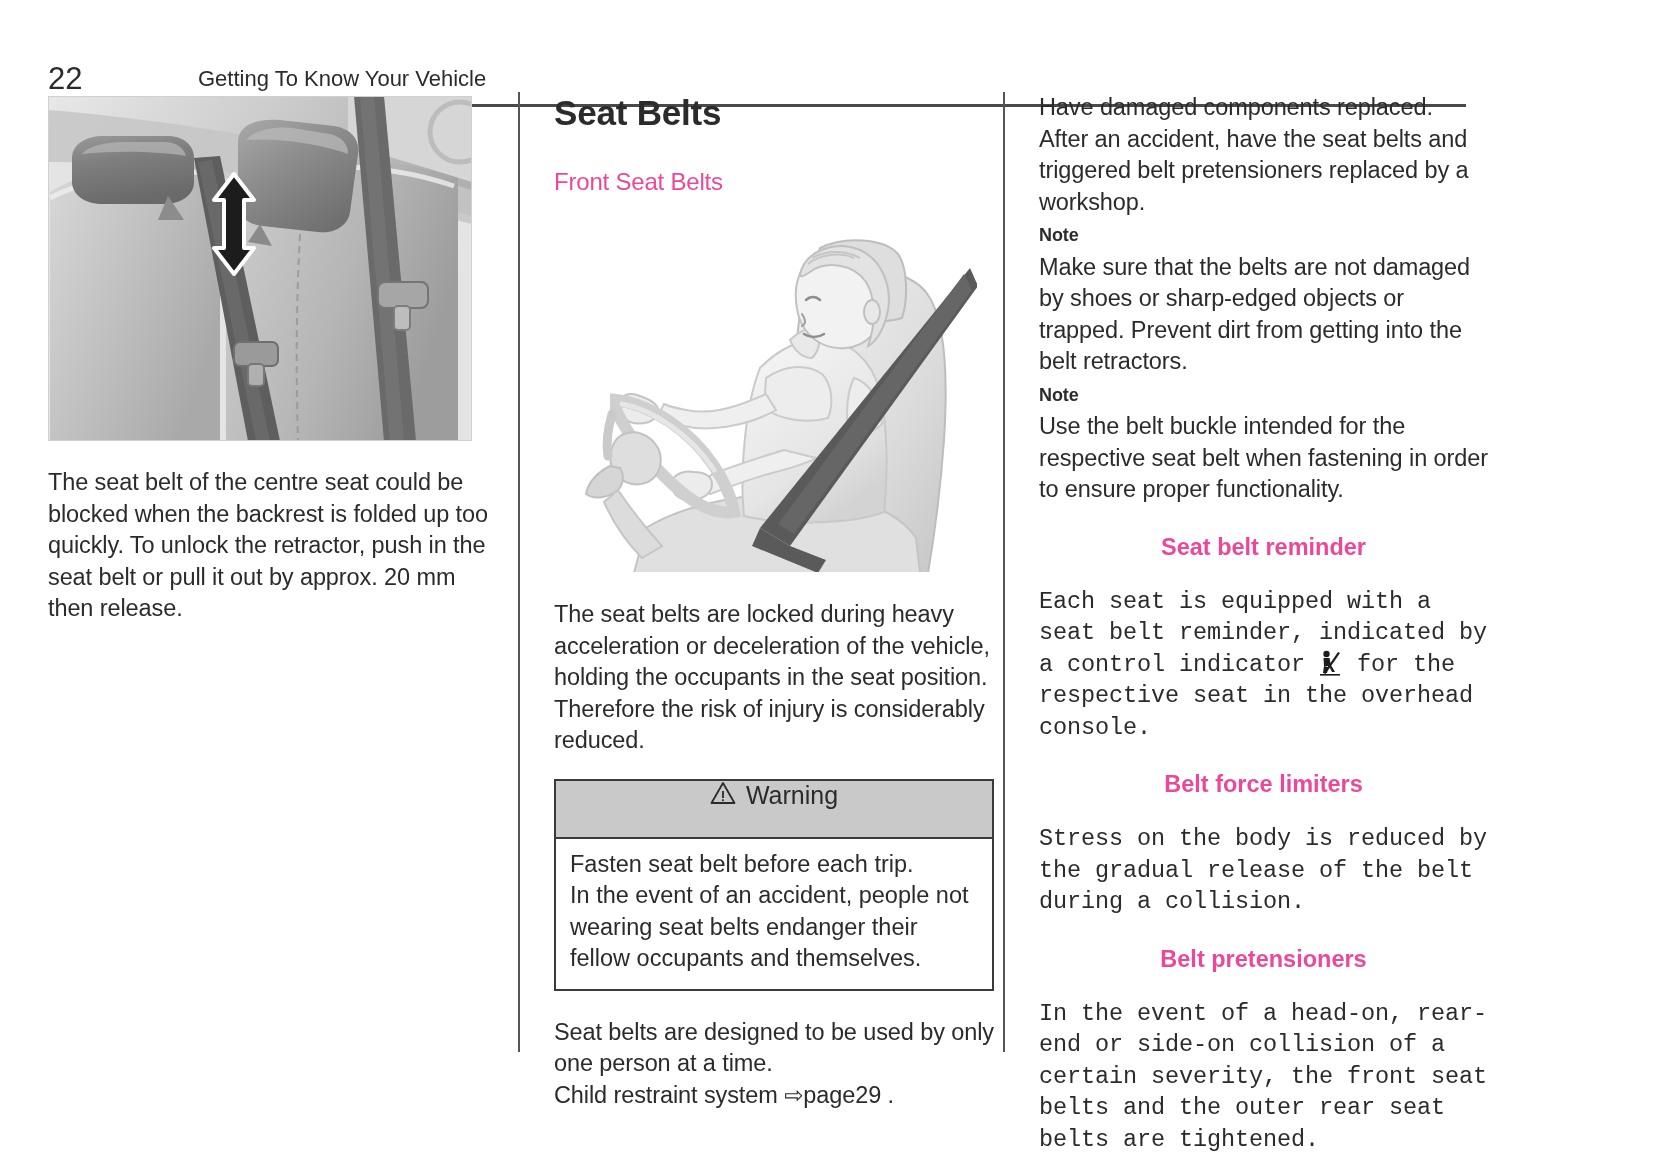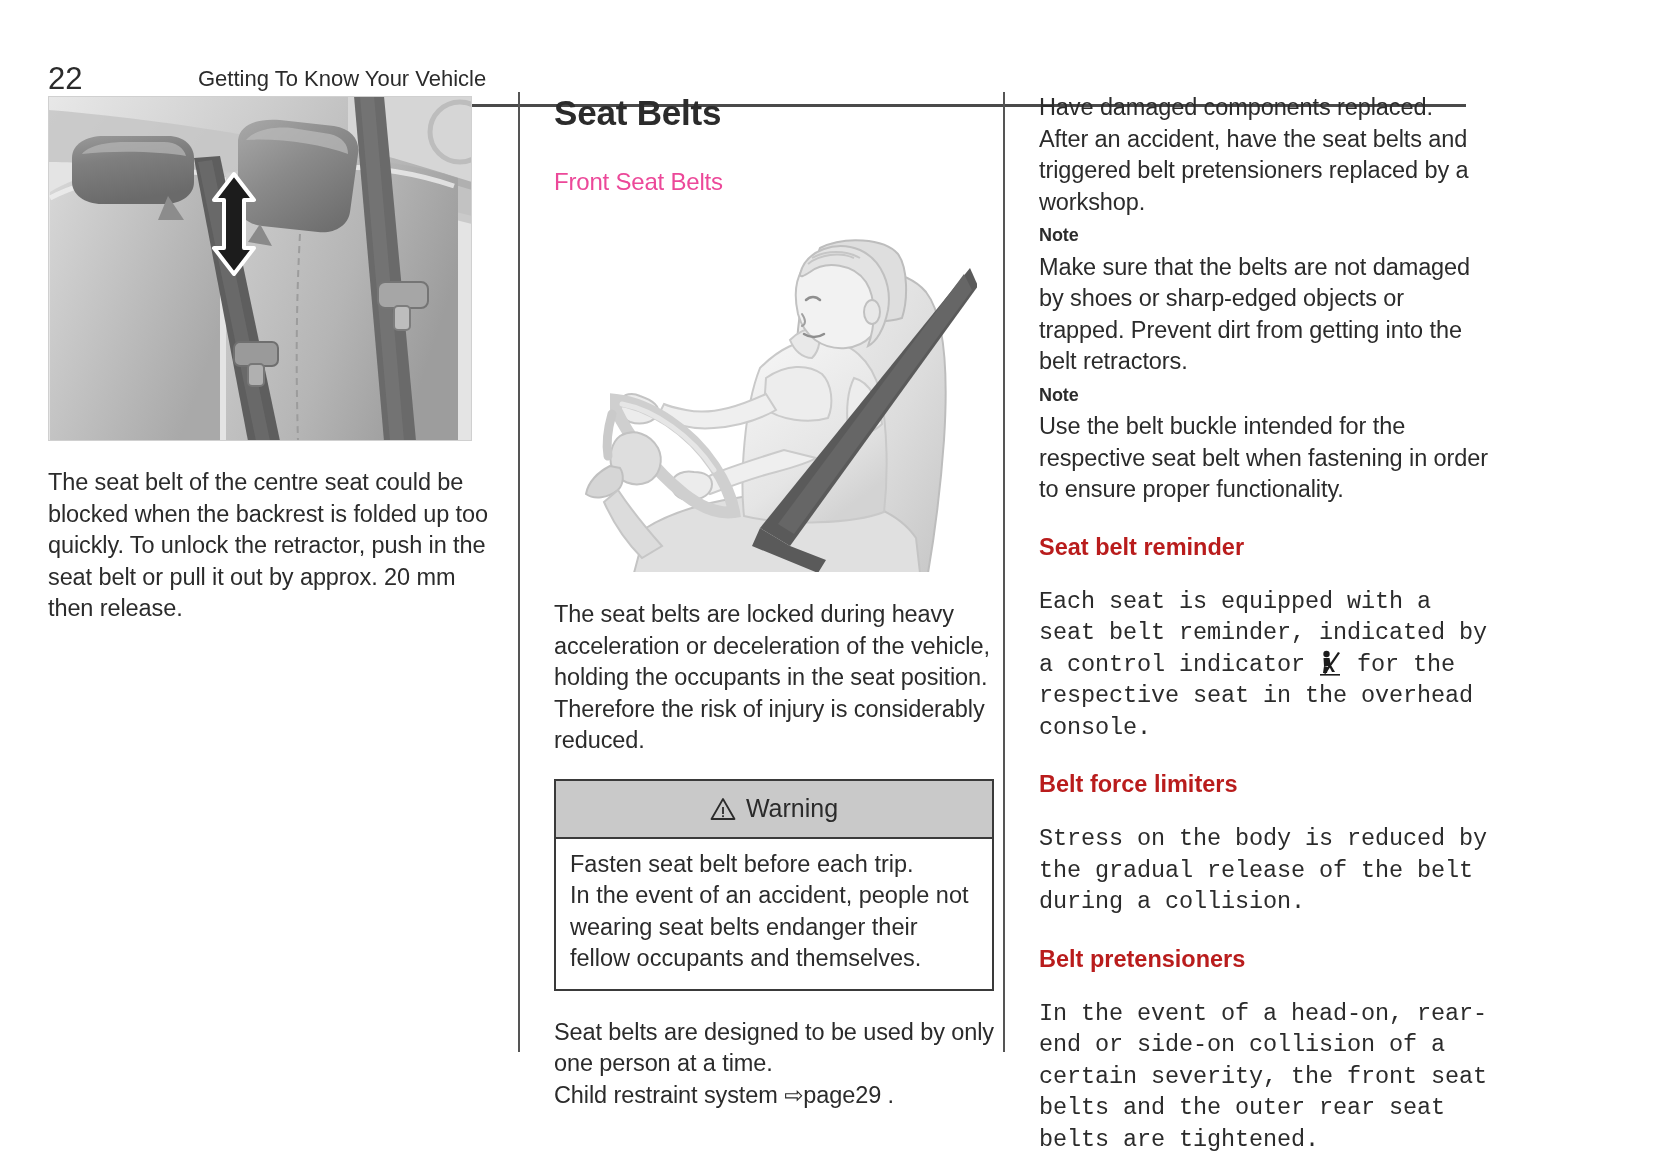--- a/index.html
+++ b/index.html
@@ -84,21 +84,22 @@
     line-height: 36px;
     font-weight: 400;
     color: #ec4899;
     letter-spacing: -0.2px;
   }
   h3.subhead {
     margin: 26px 0 0 0;
     font-size: 23.5px;
     line-height: 30px;
     font-weight: 700;
-    color: #b91c1c;
+    color: #ec4899;
+    text-align: center;
   }
   .note-label {
     font-size: 18px;
     line-height: 31.5px;
     font-weight: 700;
     color: #2b2b2b;
   }
 
   
   .figure {
@@ -115,21 +116,20 @@
     width: 440px;
     border: 2px solid #3a3a3a;
     box-sizing: border-box;
     background: #fff;
   }
   .warning-head {
     background: #c9c9c9;
     border-bottom: 2px solid #3a3a3a;
     height: 56px;
     display: flex;
-    align-items: center;
     justify-content: center;
     gap: 10px;
   }
   .warn-tri { display: block; }
   .warning-head-text {
     font-size: 25px;
     font-weight: 400;
     color: #2b2b2b;
   }
   .warning-body {

